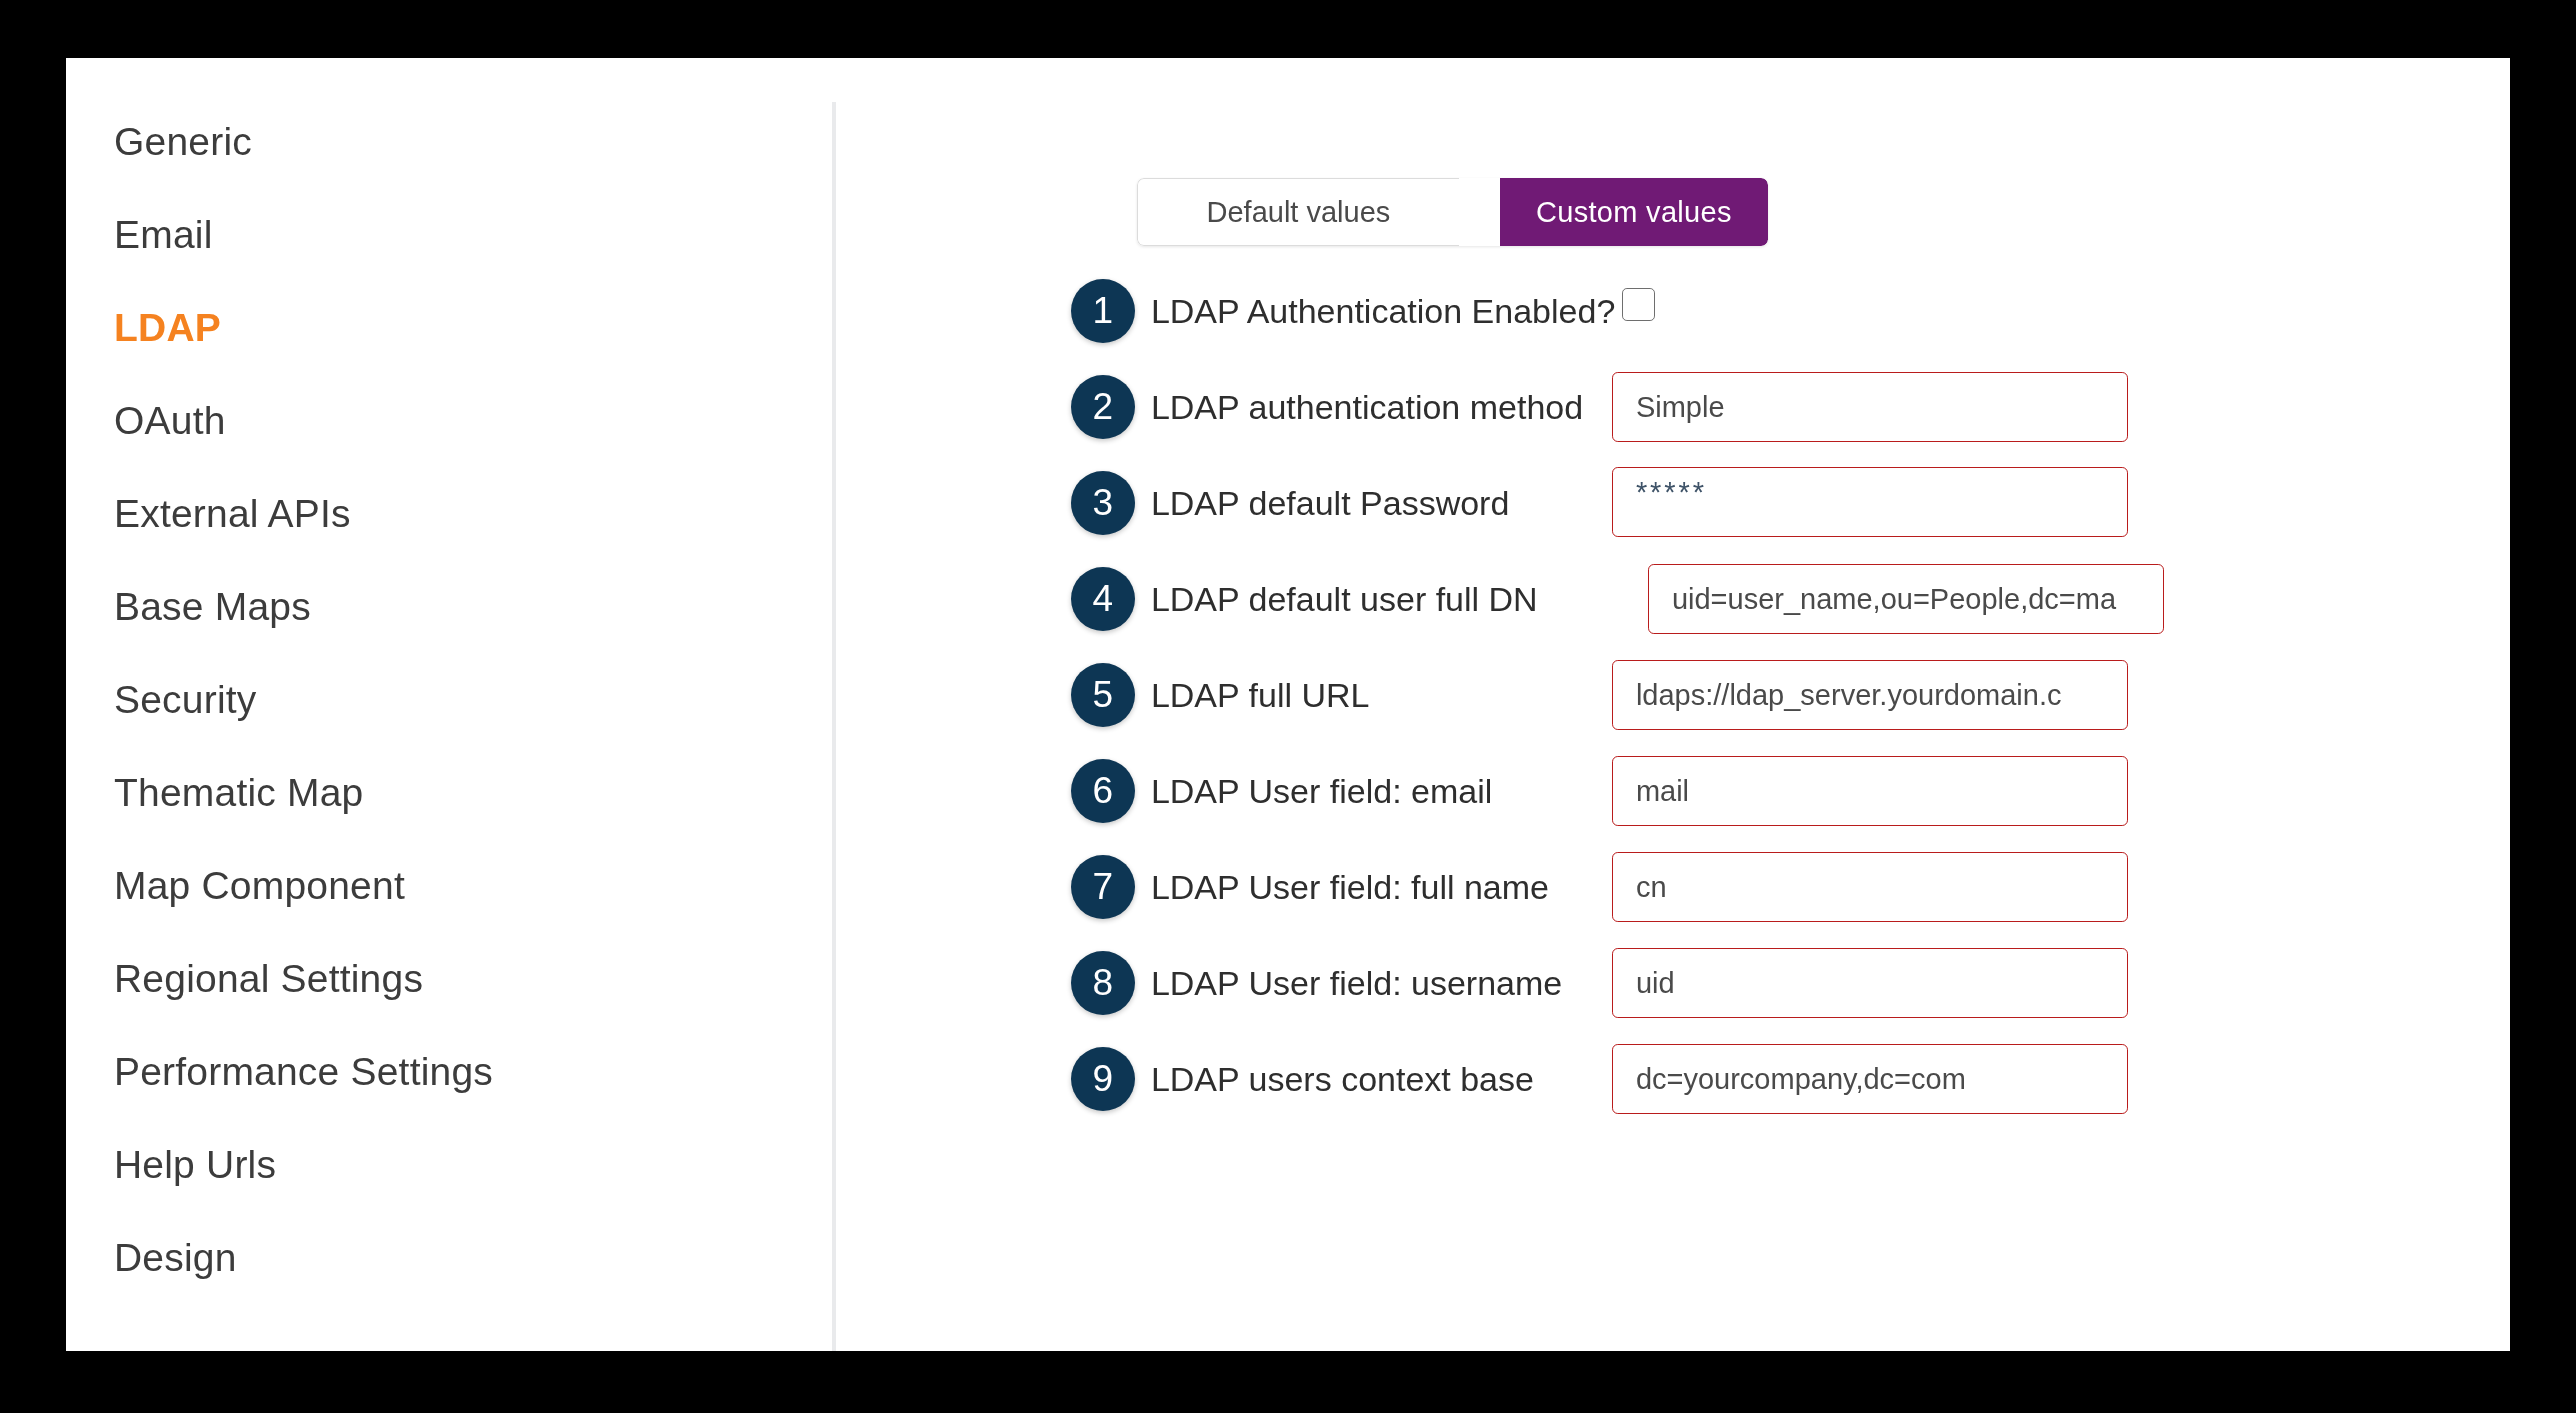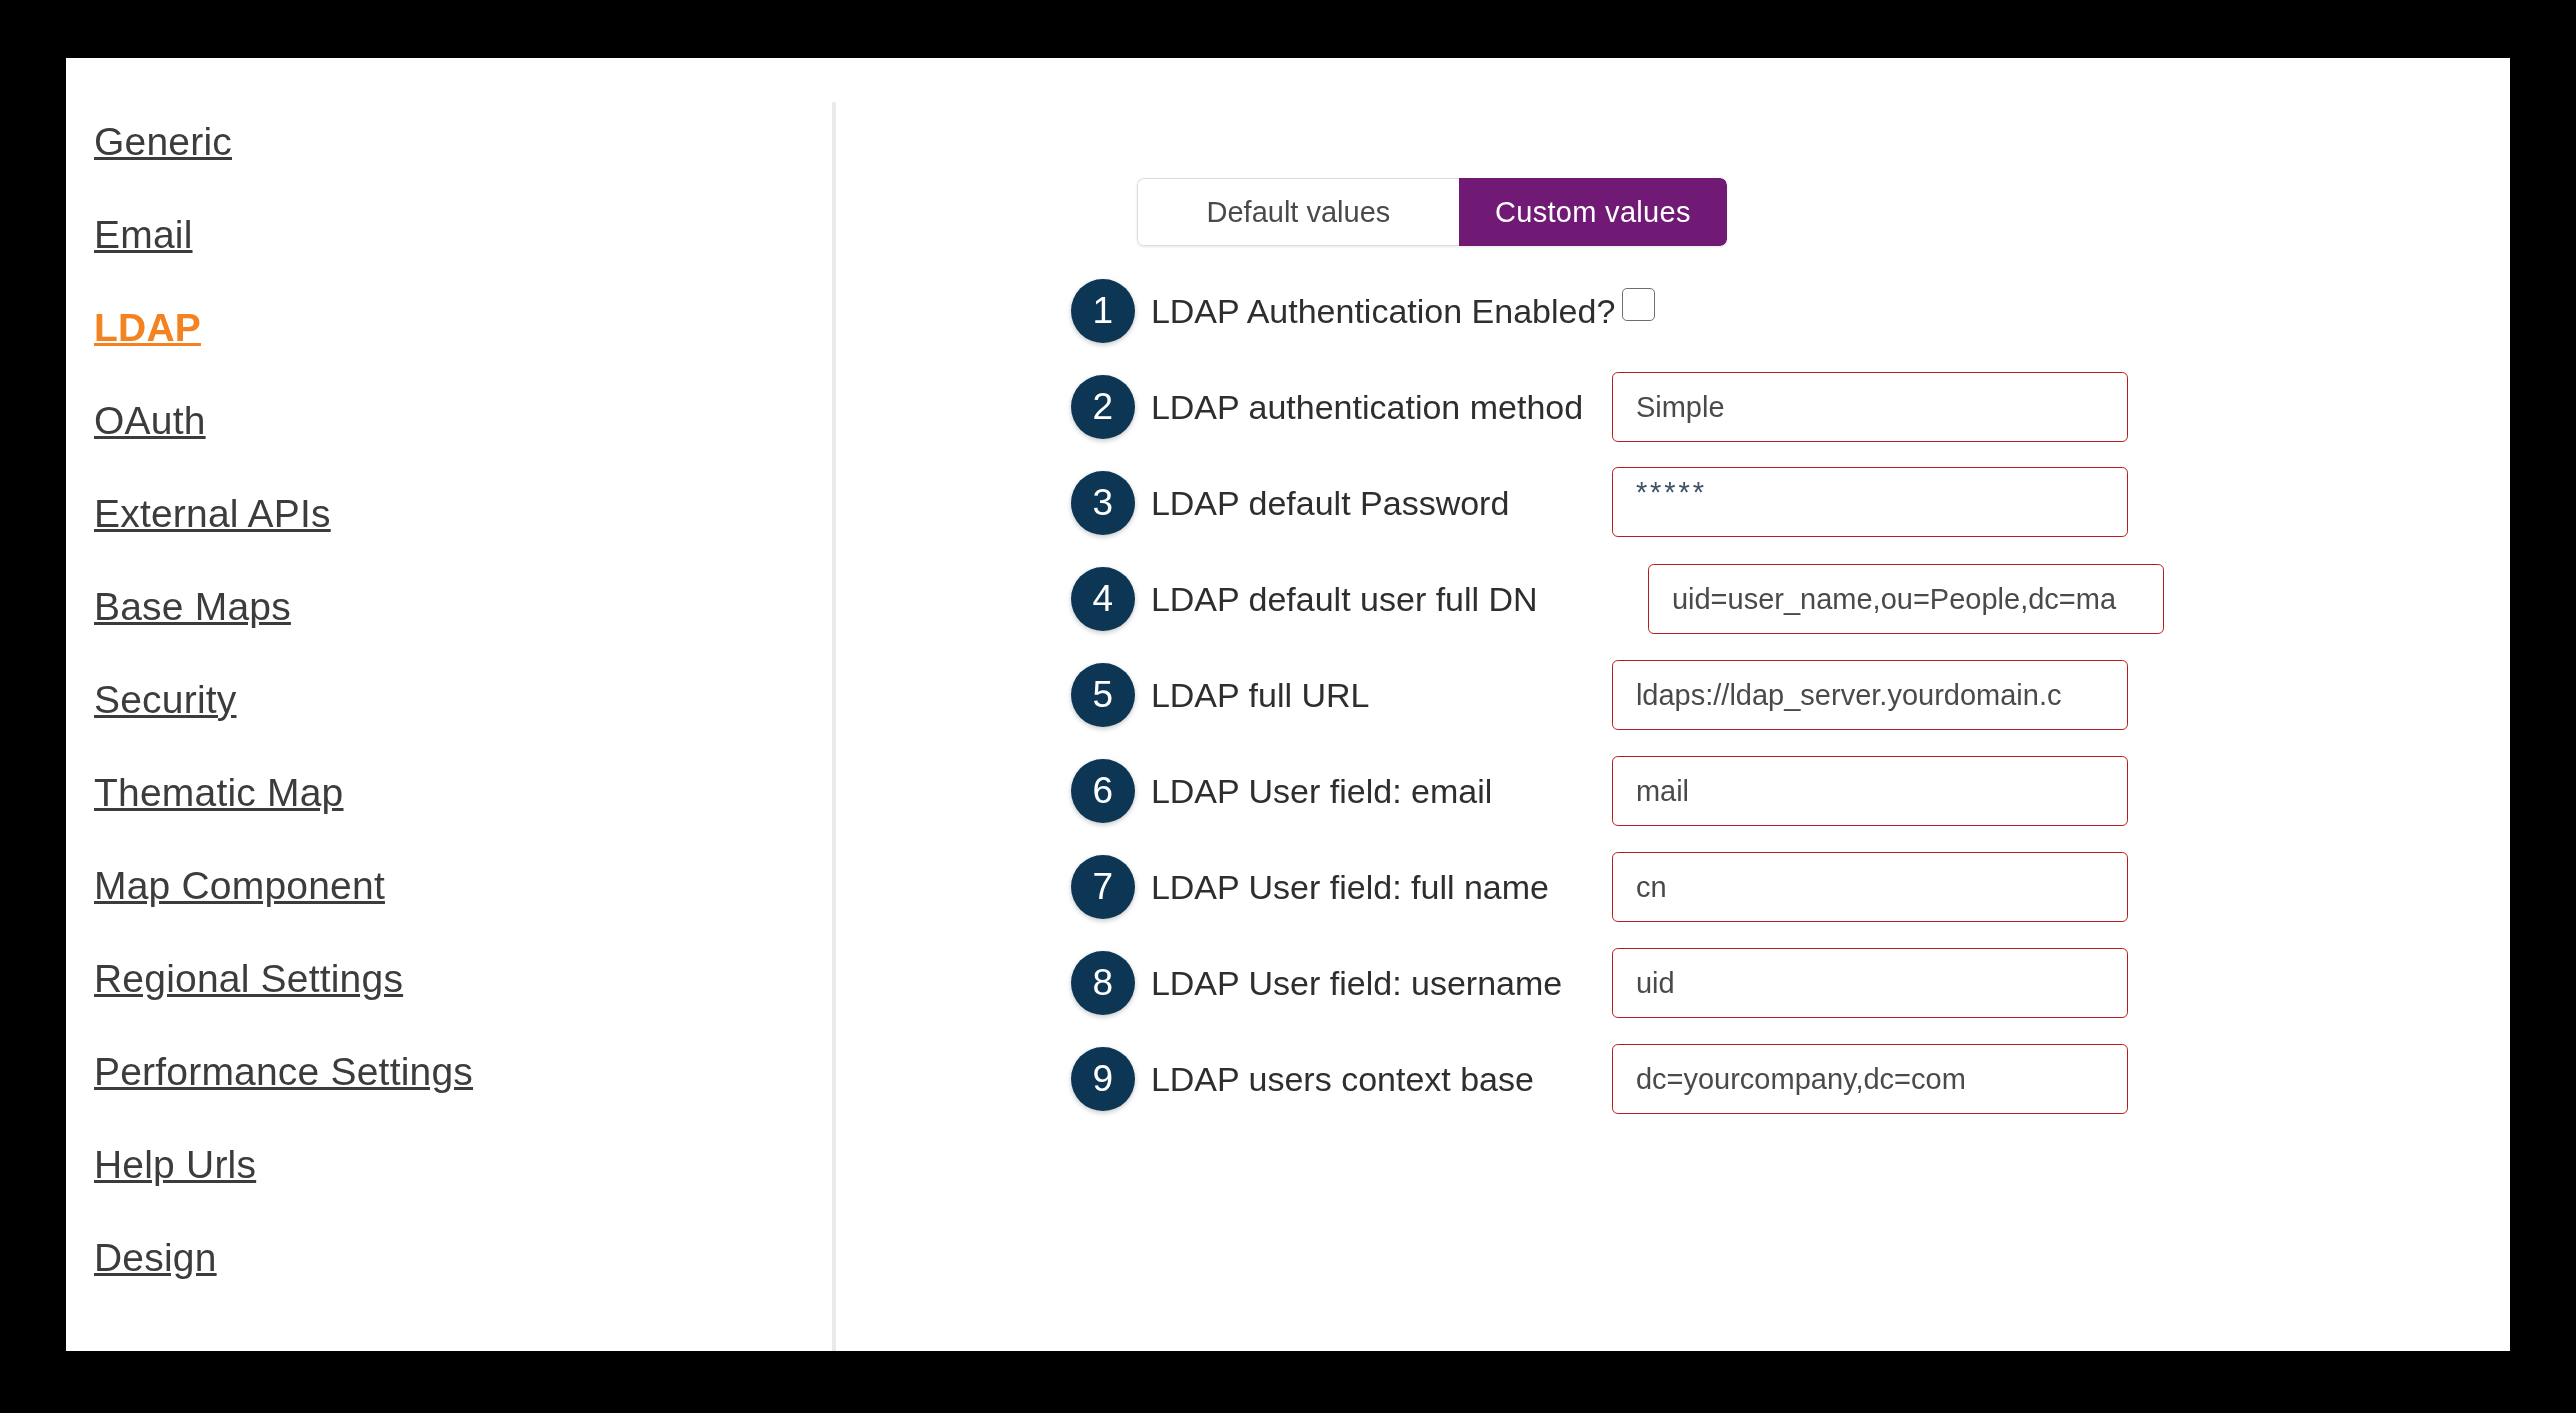--- a/index.html
+++ b/index.html
@@ -37,28 +37,27 @@
   #sidebar {
     width: 766px;
     flex: 0 0 766px;
     padding-top: 37px;
     box-sizing: border-box;
   }
   .side-item {
     height: 93px;
     display: flex;
     align-items: center;
-    padding-left: 28px;
+    padding-left: 48px;
     box-sizing: border-box;
     font-size: 39px;
     color: #3c3c3c;
     letter-spacing: 0.2px;
     cursor: pointer;
     white-space: nowrap;
-    text-decoration: underline;
   }
   .side-item.active {
     color: #F58220;
     font-weight: 600;
   }
 
   
   #divider {
     width: 3.9px;
     flex: 0 0 3.9px;
@@ -77,20 +76,21 @@
   
   #tabs {
     position: absolute;
     left: 301px;
     top: 120px;
     display: flex;
     flex-direction: row;
     border-radius: 6.8px;
     overflow: hidden;
     box-shadow: 0 1px 2.9px rgba(0,0,0,0.10);
+    gap: 41px;
   }
   .tab {
     height: 68px;
     display: flex;
     align-items: center;
     justify-content: center;
     font-size: 29px;
     box-sizing: border-box;
     cursor: pointer;
     white-space: nowrap;

